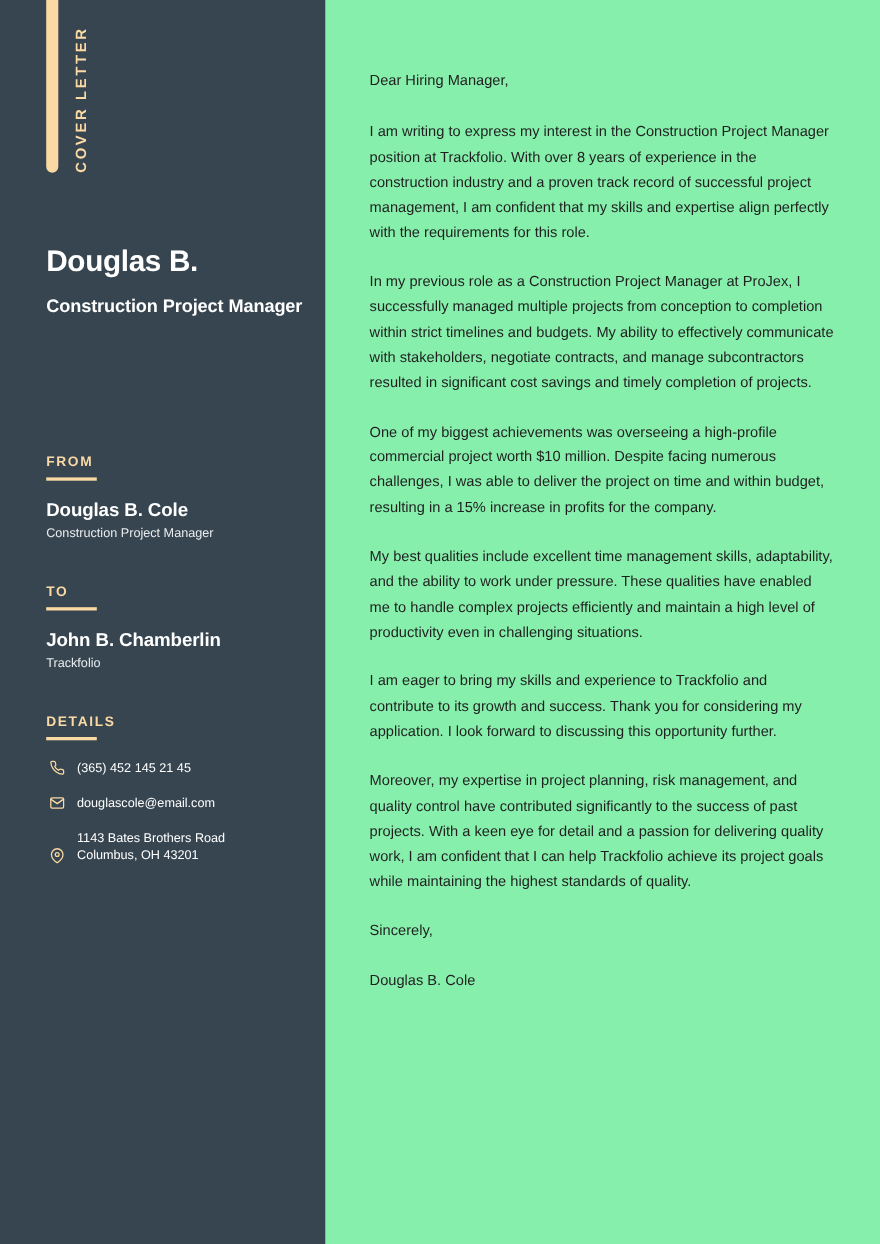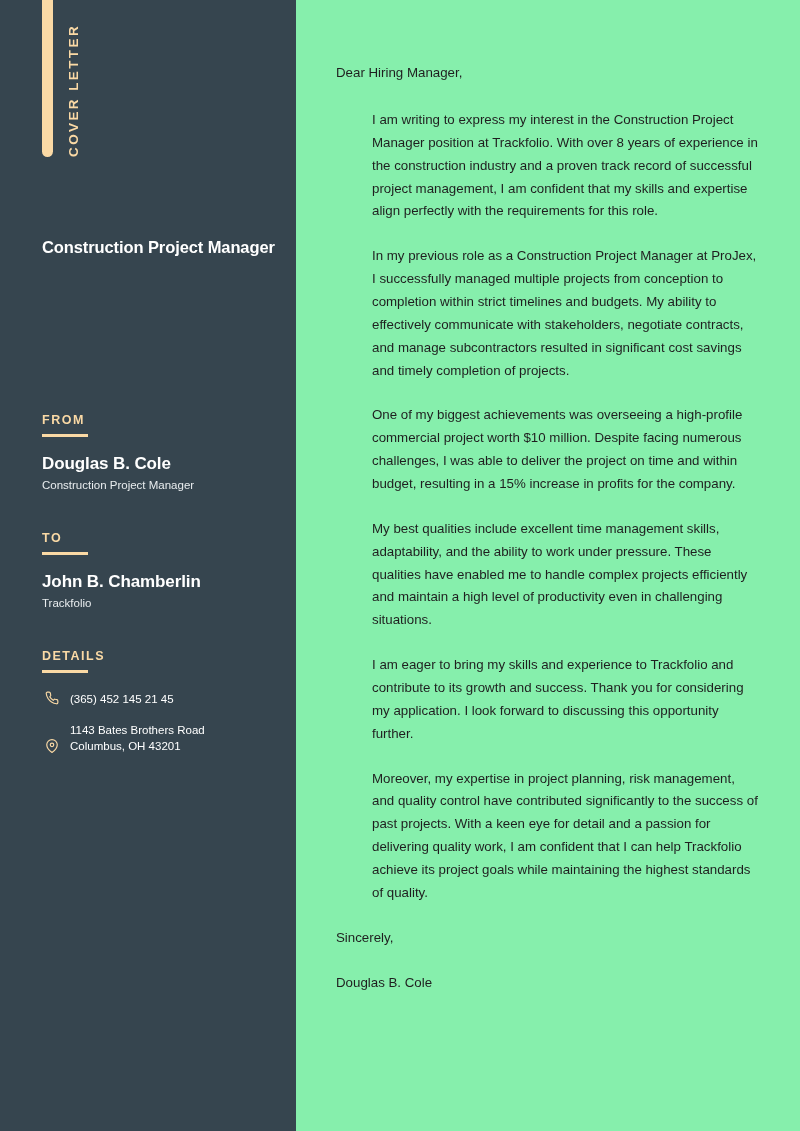--- a/index.html
+++ b/index.html
@@ -140,21 +140,20 @@
     font-size:13.3px;
     line-height:1.58;
     margin-bottom:26px;
   }
   .para {
     color:#1f1f1f;
     font-size:13.3px;
     line-height:1.72;
     margin-bottom:22px;
     text-align:left;
-    margin-left:36px;
   }
   .closing {
     color:#1f1f1f;
     font-size:13.3px;
     line-height:1.58;
     margin-bottom:24px;
   }
   .signature {
     color:#1f1f1f;
     font-size:13.3px;
@@ -168,20 +167,21 @@
 
   <aside class="sidebar">
 
     <div class="accent-bar"></div>
 
     <div class="cover-letter-wrap">
       <span class="cl-text">COVER LETTER</span>
     </div>
 
     <div class="name-block">
+      <div class="name-line name-first">Douglas B.</div>
       <div class="job-title">Construction Project Manager</div>
     </div>
 
     <section class="section sec-from">
       <div class="sec-head">FROM</div>
       <div class="sec-rule"></div>
       <div class="entity-name">Douglas B. Cole</div>
       <div class="entity-sub">Construction Project Manager</div>
     </section>
 
@@ -200,20 +200,29 @@
 
         <div class="contact-row">
           <span class="contact-icon">
             <svg width="14" height="14" viewBox="0 0 24 24" fill="none" stroke="#fad9a5" stroke-width="2" stroke-linecap="round" stroke-linejoin="round">
               <path d="M22 16.92v3a2 2 0 0 1-2.18 2 19.79 19.79 0 0 1-8.63-3.07 19.5 19.5 0 0 1-6-6A19.79 19.79 0 0 1 2.12 4.18 2 2 0 0 1 4.11 2h3a2 2 0 0 1 2 1.72c.13.96.35 1.9.66 2.81a2 2 0 0 1-.45 2.11L8.09 9.91a16 16 0 0 0 6 6l1.27-1.23a2 2 0 0 1 2.11-.45c.91.31 1.85.53 2.81.66A2 2 0 0 1 22 16.92z"></path>
             </svg>
           </span>
           <span class="contact-text">(365) 452 145 21 45</span>
         </div>
 
+        <div class="contact-row">
+          <span class="contact-icon">
+            <svg width="14" height="14" viewBox="0 0 24 24" fill="none" stroke="#fad9a5" stroke-width="2" stroke-linecap="round" stroke-linejoin="round">
+              <rect x="2" y="4" width="20" height="16" rx="2"></rect>
+              <path d="M2 6l10 7L22 6"></path>
+            </svg>
+          </span>
+          <span class="contact-text">douglascole@email.com</span>
+        </div>
 
         <div class="contact-row">
           <span class="contact-icon">
             <svg width="14" height="14" viewBox="0 0 24 24" fill="none" stroke="#fad9a5" stroke-width="2" stroke-linecap="round" stroke-linejoin="round">
               <path d="M21 10c0 7-9 13-9 13s-9-6-9-13a9 9 0 0 1 18 0z"></path>
               <circle cx="12" cy="10" r="3"></circle>
             </svg>
           </span>
           <span class="contact-text">
             <span>1143 Bates Brothers Road</span><br>

